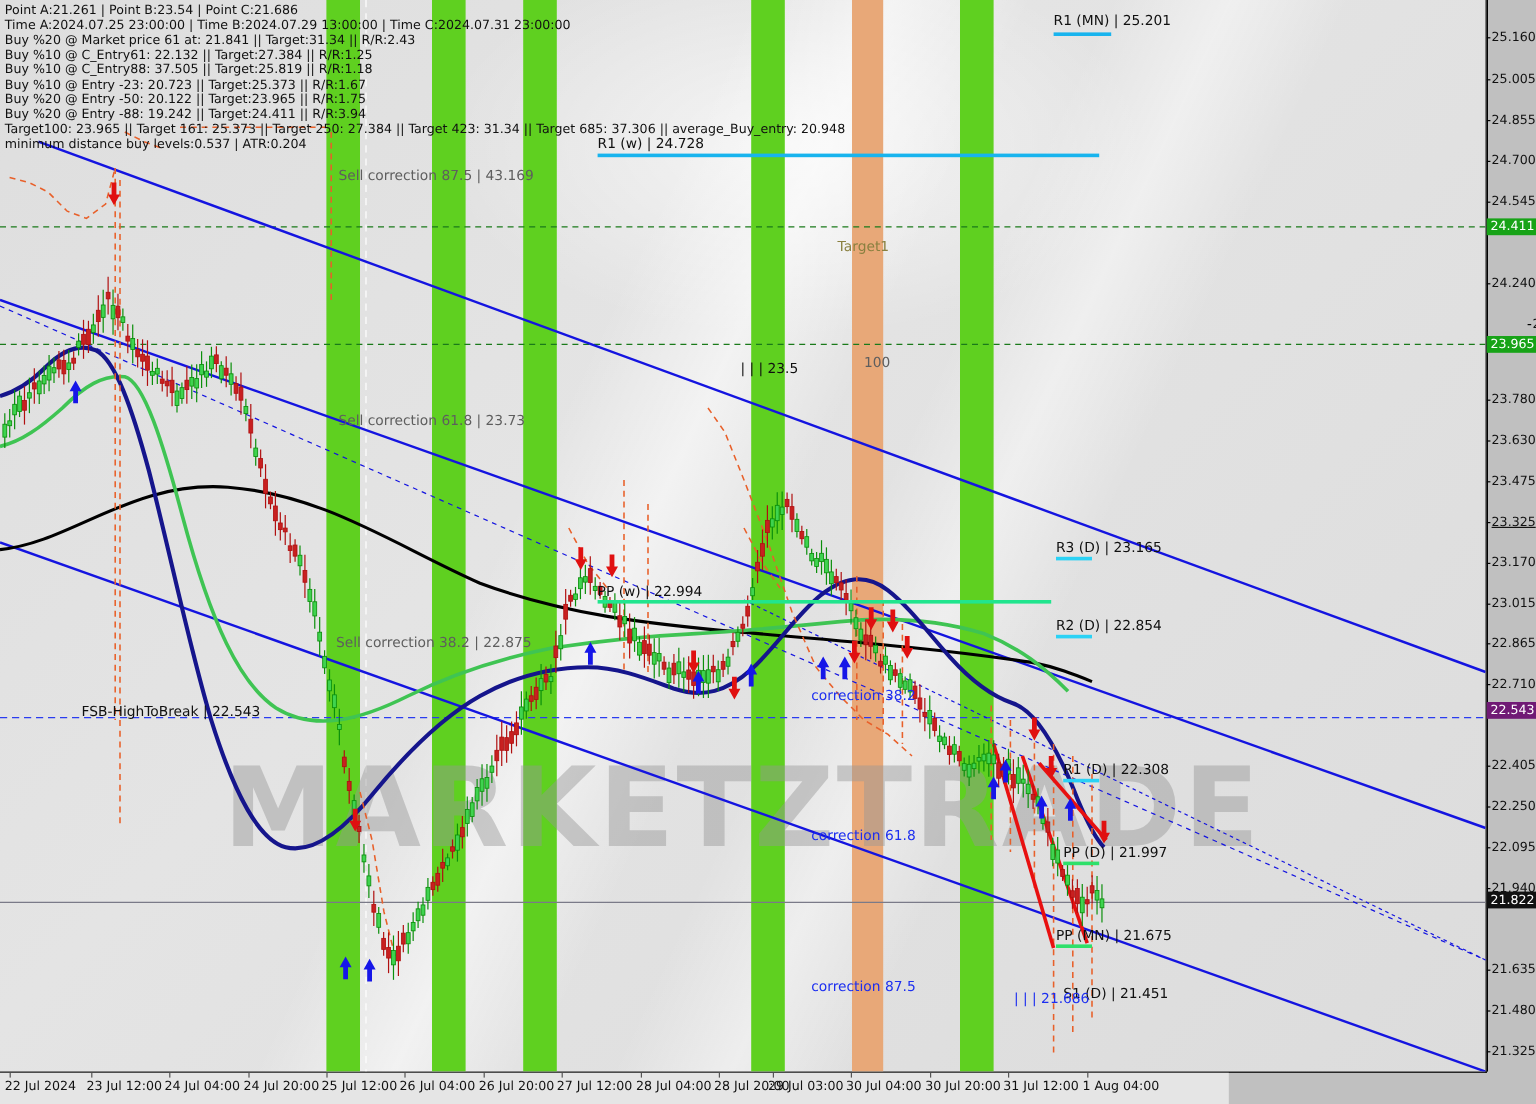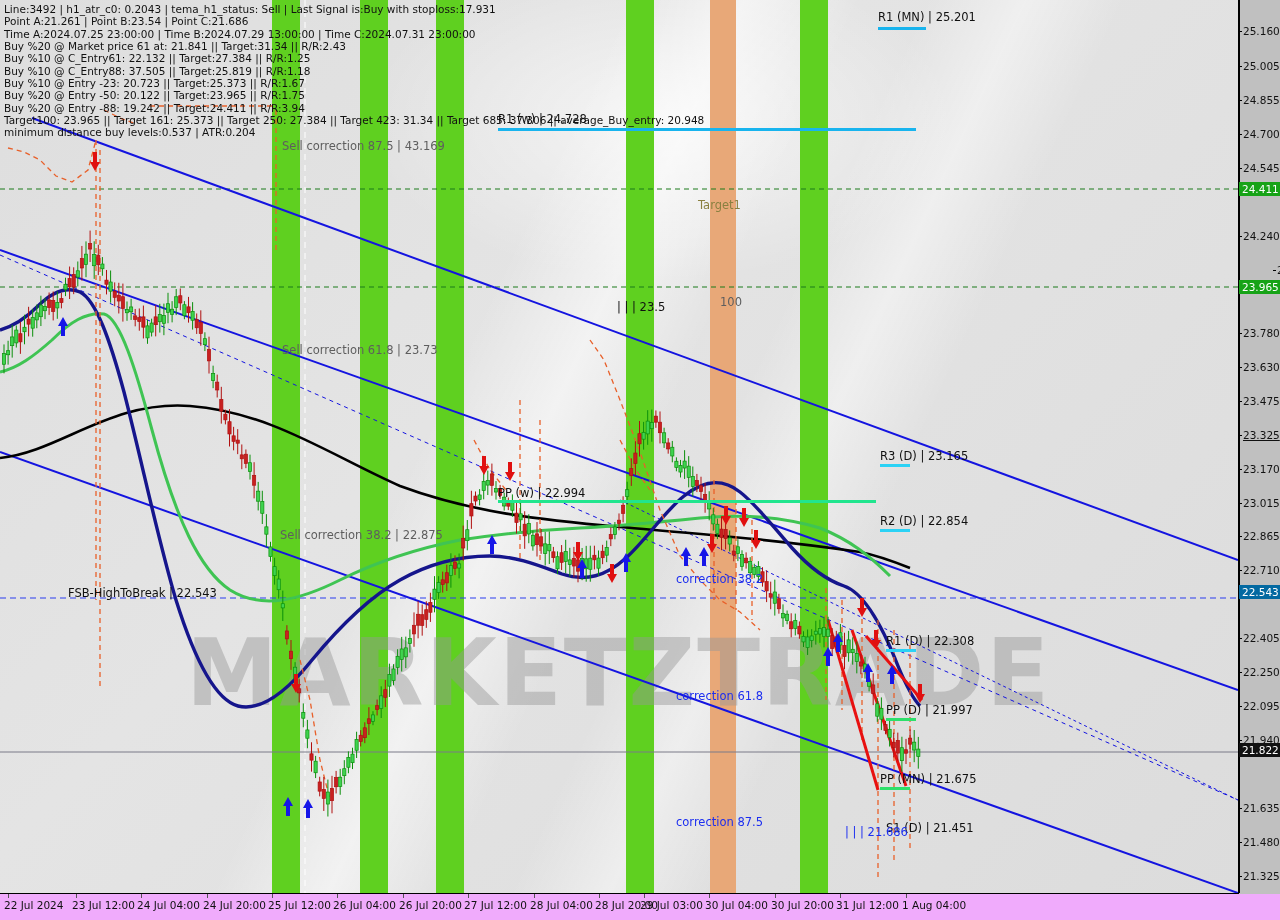--- a/index.html
+++ b/index.html
@@ -22,25 +22,25 @@
   #hdr{position:absolute;left:4px;top:3px;width:760px;z-index:30;
        font-size:10.5px;line-height:12.35px;color:#111;white-space:nowrap;}
   #hdr .sym{font-size:11px;padding-left:14px;}
 
   
   #yaxis{position:absolute;left:1239px;top:0;width:41px;height:893px;background:#c0c0c0;}
   #yaxis .tk{position:absolute;left:4px;font-size:10.5px;color:#111;white-space:nowrap;}
   #yaxis .tk i{position:absolute;left:-4px;top:6px;width:3px;height:1px;background:#000;font-style:normal;}
   .ylbl{position:absolute;left:1239px;font-size:10.5px;padding:1px 2px 1px 3px;white-space:nowrap;z-index:20;}
   .ylbl.green{background:#17a317;color:#fff;}
-  .ylbl.blue{background:#0369a1;color:#fff;}
+  .ylbl.blue{background:#701a75;color:#fff;}
   .ylbl.black{background:#111;color:#fff;}
 
   
-  #xaxis{position:absolute;left:0;top:894px;width:1280px;height:26px;background:#f0abfc;}
+  #xaxis{position:absolute;left:0;top:894px;width:1024px;height:26px;background:#e5e5e5;}
   #xaxis .tk{position:absolute;top:5px;font-size:10.5px;color:#111;white-space:nowrap;}
   #xaxis .tick{position:absolute;top:0;width:1px;height:4px;background:#555;}
 
   
   .ann{position:absolute;font-size:11.5px;white-space:nowrap;z-index:22;color:#1d1d1d;}
   .ann.gray{color:#5e5e5e;}
   .ann.olive{color:#8a8040;}
   .ann.blue{color:#1c2ef0;}
   .ann.blk{color:#101010;}
   .underbar{position:absolute;height:3px;z-index:21;}
@@ -635,21 +635,20 @@
         <div class="ann gray" style="left: 280px; top: 528px;">Sell correction 38.2 | 22.875</div>
         <div class="ann blk" style="left: 68px; top: 586px;">FSB-HighToBreak | 22.543</div>
         <div class="ann blue" style="left: 676px; top: 572px;">correction 38.2</div>
         <div class="ann blue" style="left: 676px; top: 689px;">correction 61.8</div>
         <div class="ann blue" style="left: 676px; top: 815px;">correction 87.5</div>
         <div class="ann blue" style="left: 845px; top: 825px;">| | | 21.686</div>
       </div>
 
     <div id="hdr">
       <div id="hdr-lines">
-          <div>Line:3492 | h1_atr_c0: 0.2043 | tema_h1_status: Sell | Last Signal is:Buy with stoploss:17.931</div>
           <div>Point A:21.261 | Point B:23.54 | Point C:21.686</div>
           <div>Time A:2024.07.25 23:00:00 | Time B:2024.07.29 13:00:00 | Time C:2024.07.31 23:00:00</div>
           <div>Buy %20 @ Market price 61 at: 21.841 || Target:31.34 || R/R:2.43</div>
           <div>Buy %10 @ C_Entry61: 22.132 || Target:27.384 || R/R:1.25</div>
           <div>Buy %10 @ C_Entry88: 37.505 || Target:25.819 || R/R:1.18</div>
           <div>Buy %10 @ Entry -23: 20.723 || Target:25.373 || R/R:1.67</div>
           <div>Buy %20 @ Entry -50: 20.122 || Target:23.965 || R/R:1.75</div>
           <div>Buy %20 @ Entry -88: 19.242 || Target:24.411 || R/R:3.94</div>
           <div>Target100: 23.965 || Target 161: 25.373 || Target 250: 27.384 || Target 423: 31.34 || Target 685: 37.306 || average_Buy_entry: 20.948</div>
           <div>minimum distance buy levels:0.537 | ATR:0.204</div>

